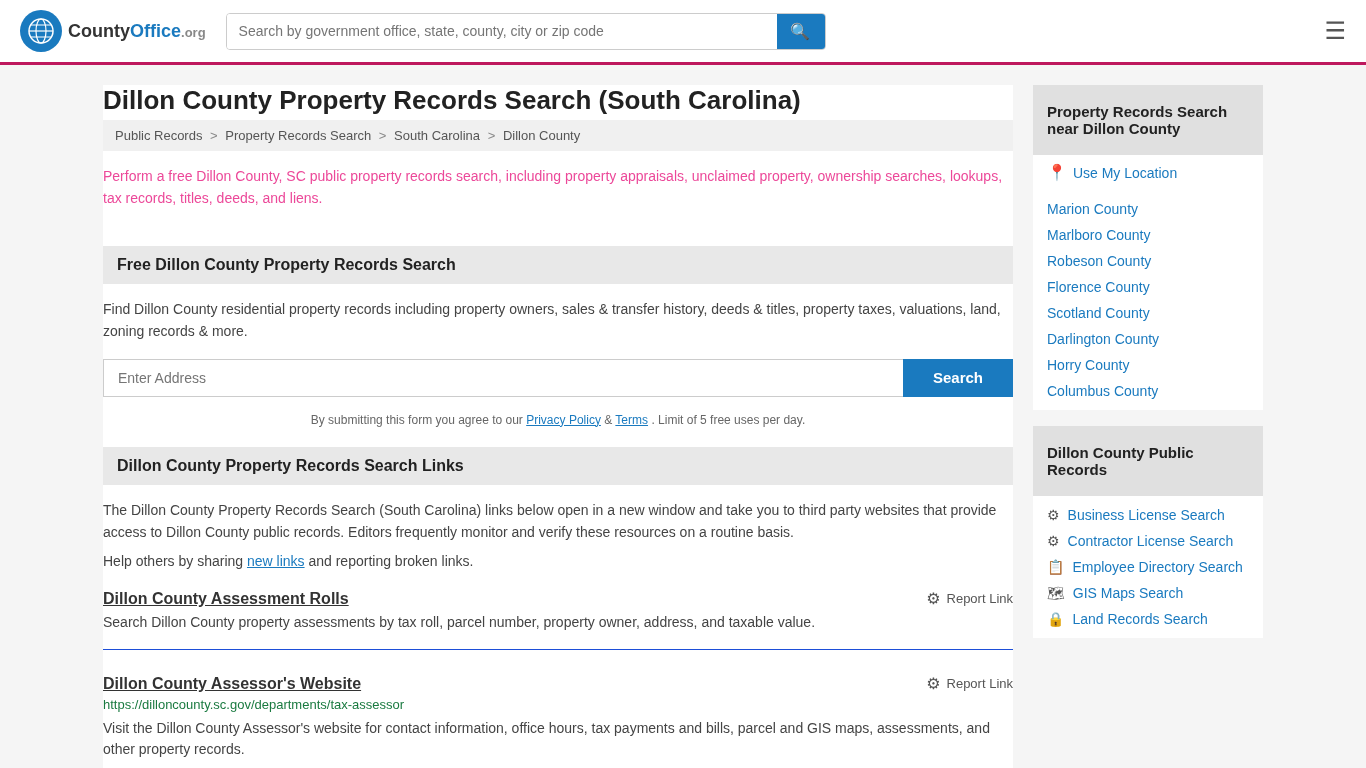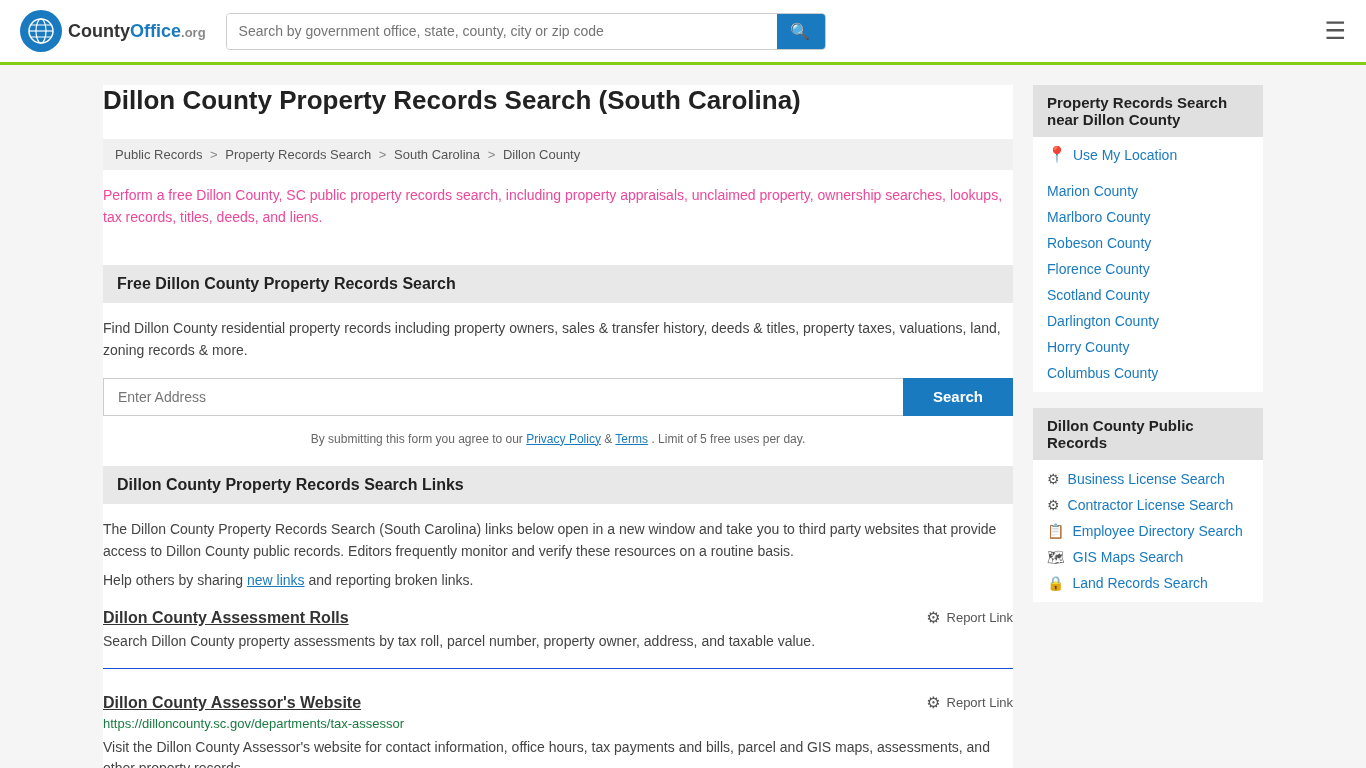--- a/index.html
+++ b/index.html
@@ -1,21 +1,21 @@
 <!DOCTYPE html>
 <html><head>
   <meta charset="utf-8">
   <style>
     * { box-sizing: border-box; margin: 0; padding: 0; }
     body { font-family: Arial, sans-serif; font-size: 14px; color: #333; background: #f5f5f5; }
 
     
     .header {
       background: #fff;
-      border-bottom: 3px solid #84cc16;
+      border-bottom: 3px solid #be185d;
       padding: 10px 20px;
       display: flex;
       align-items: center;
       gap: 20px;
     }
     .logo-area {
       display: flex;
       align-items: center;
       gap: 6px;
       text-decoration: none;
@@ -74,21 +74,21 @@
     
     .content {
       flex: 1;
       background: #fff;
     }
 
     .page-title {
       font-size: 26px;
       font-weight: bold;
       color: #222;
-      margin-bottom: 23px;
+      margin-bottom: 4px;
     }
 
     .breadcrumb {
       background: #f0f0f0;
       padding: 8px 12px;
       font-size: 13px;
       color: #555;
       margin-bottom: 14px;
     }
     .breadcrumb a {
@@ -214,21 +214,21 @@
       width: 230px;
       flex-shrink: 0;
     }
 
     .sidebar-section {
       background: #fff;
       margin-bottom: 16px;
     }
     .sidebar-section-header {
       background: #e0e0e0;
-      padding: 9px 14px;
+      padding: 18px 14px;
       font-size: 15px;
       font-weight: bold;
       color: #222;
     }
     .sidebar-list {
       list-style: none;
       padding: 6px 0;
     }
     .sidebar-list li {
       padding: 5px 14px;

